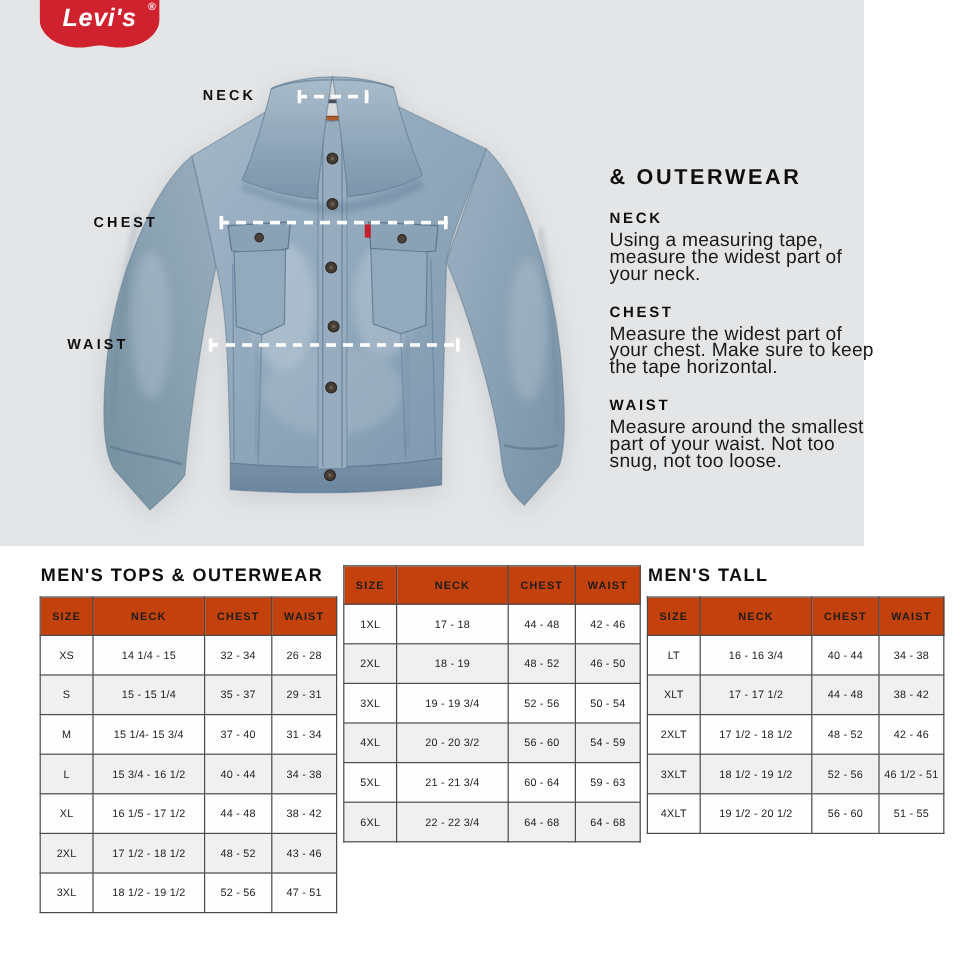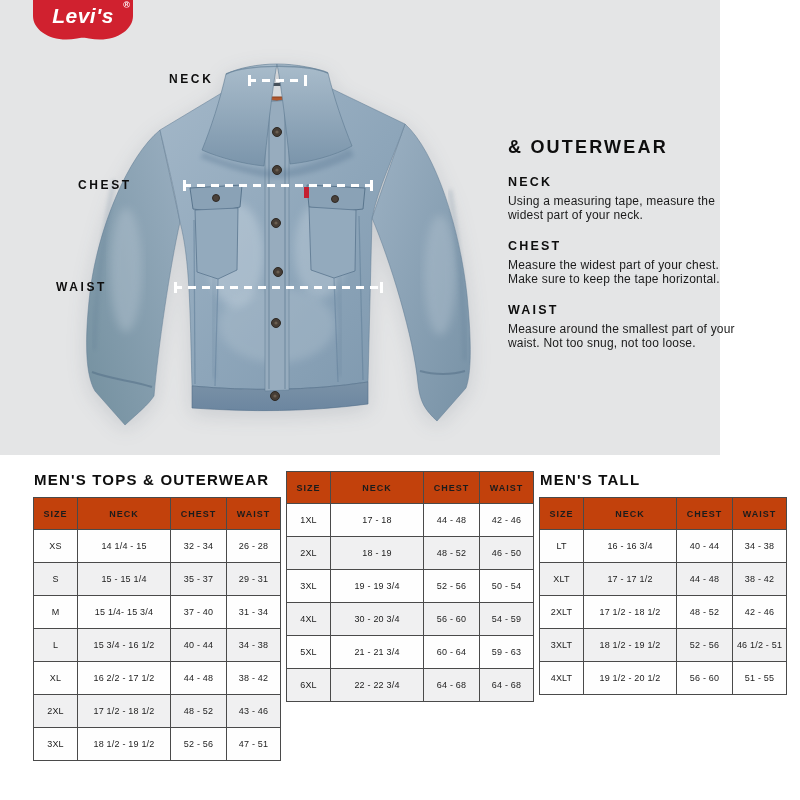--- a/index.html
+++ b/index.html
@@ -32,21 +32,21 @@
   .mlabel{position:absolute;font-size:12px;font-weight:800;letter-spacing:2.6px;color:#0e0e0e;}
   .mlabel-neck{left:169px;top:72px;}
   .mlabel-chest{left:78px;top:178px;}
   .mlabel-waist{left:56px;top:280px;}
 
   
   .guide{position:absolute;left:508px;top:114px;width:235px;color:#0e0e0e;}
   .guide h2{margin:0;font-size:18px;line-height:22px;font-weight:800;letter-spacing:2.2px;}
   .gsec{margin-top:17px;}
   .gsec h3{margin:0 0 5px 0;font-size:12.5px;font-weight:800;letter-spacing:2.2px;}
-  .gsec p{margin:0;font-size:12px;line-height:14px;color:#1a1a1a;letter-spacing:.2px;max-width:228px;}
+  .gsec p{margin:0;font-size:16px;line-height:14px;color:#1a1a1a;letter-spacing:.2px;max-width:228px;}
 
   
   .charts{position:absolute;left:0;top:455px;width:800px;height:345px;background:#fff;}
   .tblock{position:absolute;top:16px;}
   .tblock.t1{left:33px;} .tblock.t2{left:286px;} .tblock.t3{left:539px;}
   .t-title{margin:0 0 9px 1px;font-size:15px;font-weight:800;letter-spacing:1.2px;color:#0e0e0e;}
   table.size{border-collapse:collapse;table-layout:fixed;width:227px;background:#fdfdfd;}
   table.size th,table.size td{border:1px solid #4a4a4a;text-align:center;vertical-align:middle;
     font-size:9px;color:#1c1c1c;padding:0 2px;}
   table.size th{height:31px;background:#c2410c;font-weight:700;letter-spacing:1px;}
@@ -232,21 +232,21 @@
               <td>31 - 34</td>
             </tr>
             <tr>
               <td>L</td>
               <td>15 3/4 - 16 1/2</td>
               <td>40 - 44</td>
               <td>34 - 38</td>
             </tr>
             <tr>
               <td>XL</td>
-              <td>16 2/2 - 17 1/2</td>
+              <td>16 1/5 - 17 1/2</td>
               <td>44 - 48</td>
               <td>38 - 42</td>
             </tr>
             <tr>
               <td>2XL</td>
               <td>17 1/2 - 18 1/2</td>
               <td>48 - 52</td>
               <td>43 - 46</td>
             </tr>
             <tr>
@@ -283,21 +283,21 @@
               <td>46 - 50</td>
             </tr>
             <tr>
               <td>3XL</td>
               <td>19 - 19 3/4</td>
               <td>52 - 56</td>
               <td>50 - 54</td>
             </tr>
             <tr>
               <td>4XL</td>
-              <td>30 - 20 3/4</td>
+              <td>20 - 20 3/2</td>
               <td>56 - 60</td>
               <td>54 - 59</td>
             </tr>
             <tr>
               <td>5XL</td>
               <td>21 - 21 3/4</td>
               <td>60 - 64</td>
               <td>59 - 63</td>
             </tr>
             <tr>

